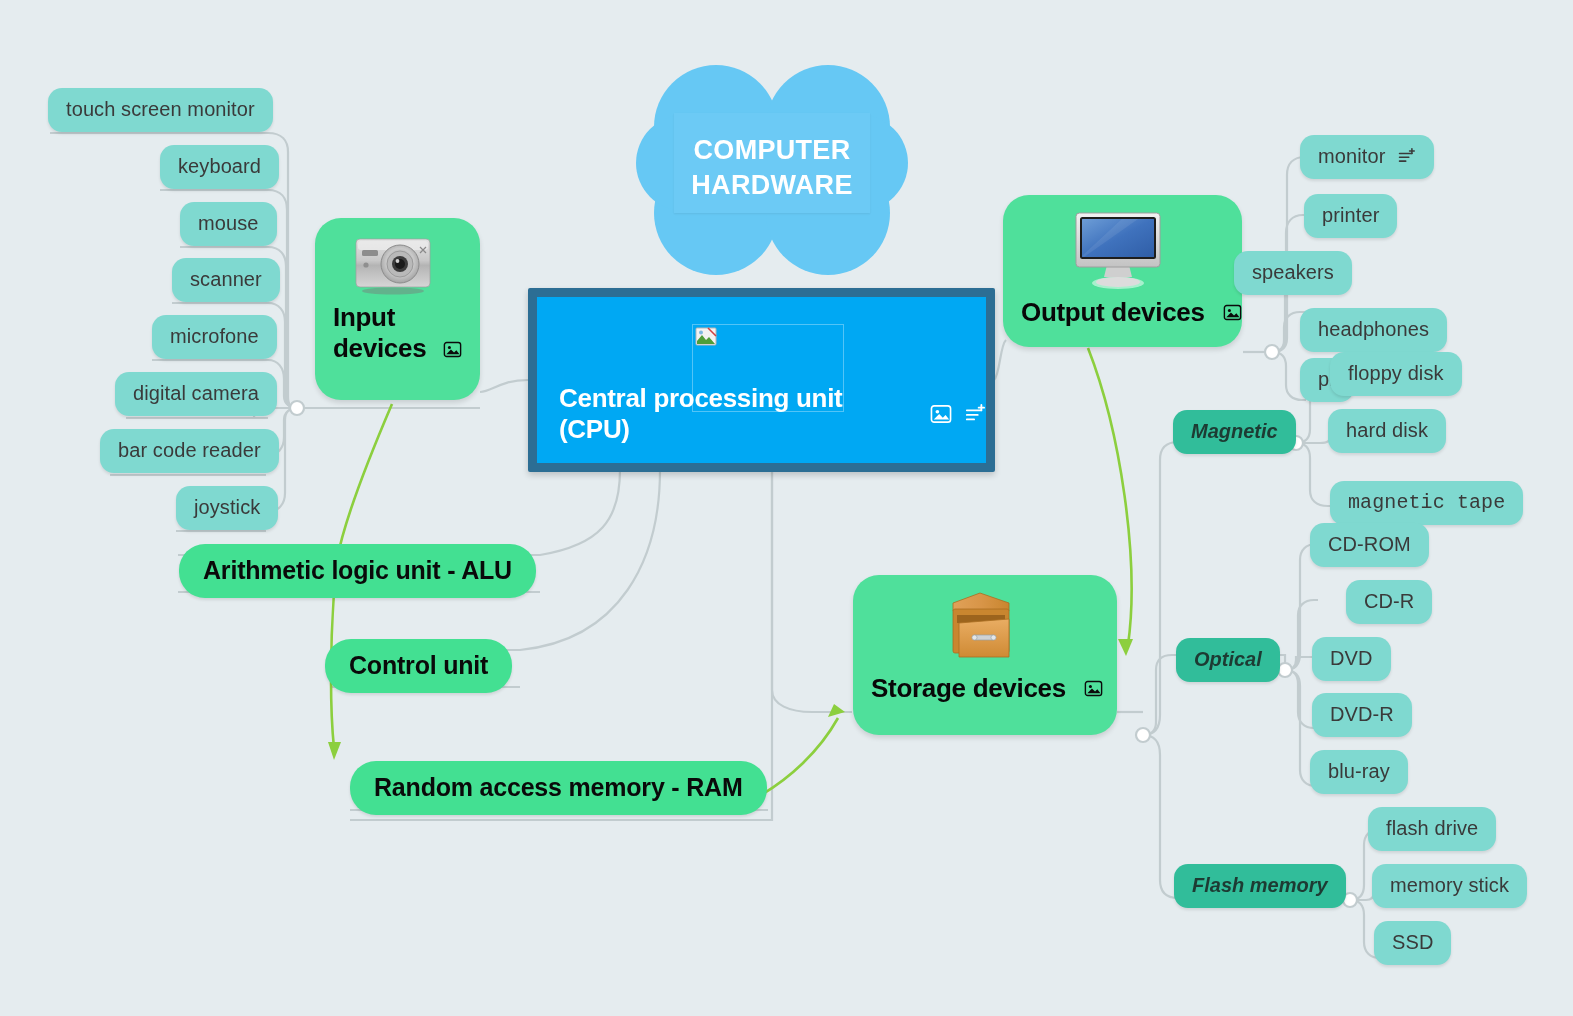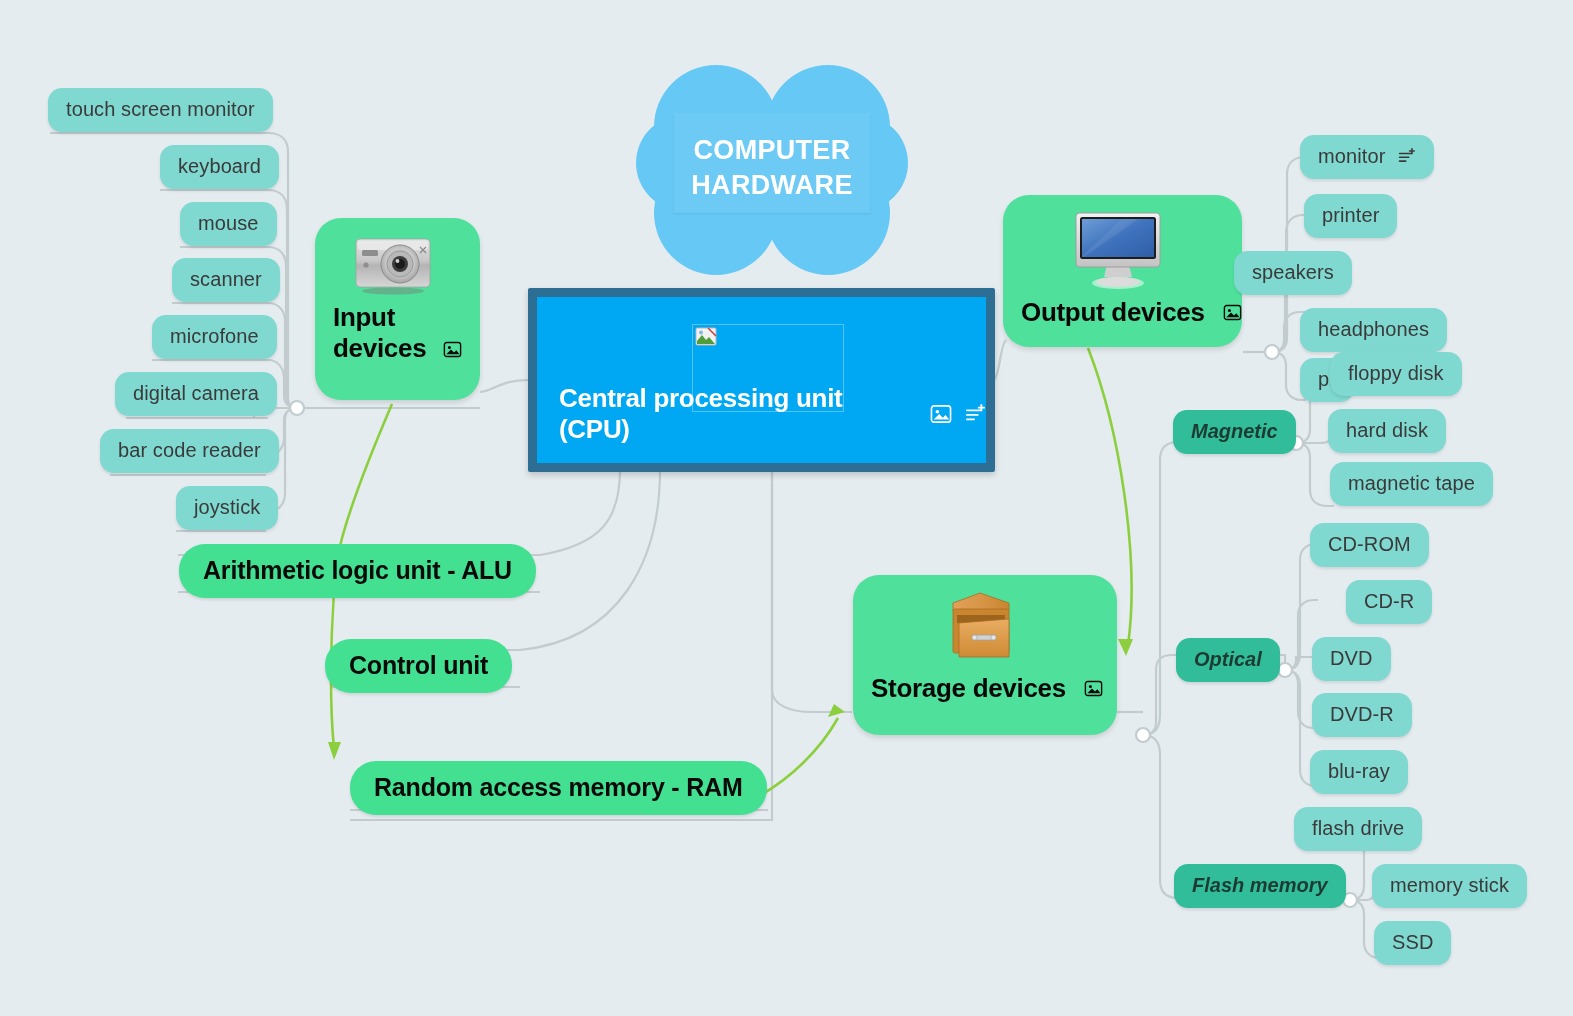--- a/index.html
+++ b/index.html
@@ -473,41 +473,41 @@
   <div class="node cat" style="left:1174px; top:864px;">
     <span class="lbl">Flash memory</span>
     </div>
 
   <div class="node leaf" style="left:1330px; top:352px;">
     <span class="lbl">floppy disk</span>
     </div>
   <div class="node leaf" style="left:1328px; top:409px;">
     <span class="lbl">hard disk</span>
     </div>
-  <div class="node leaf" style="left:1330px; top:462px;">
+  <div class="node leaf" style="left:1330px; top:481px;font-family:Liberation Mono, monospace;">
     <span class="lbl">magnetic tape</span>
     </div>
 
   <div class="node leaf" style="left:1310px; top:523px;">
     <span class="lbl">CD-ROM</span>
     </div>
   <div class="node leaf" style="left:1310px; top:580px;margin-left:36px;">
     <span class="lbl">CD-R</span>
     </div>
   <div class="node leaf" style="left:1312px; top:637px;">
     <span class="lbl">DVD</span>
     </div>
   <div class="node leaf" style="left:1312px; top:693px;">
     <span class="lbl">DVD-R</span>
     </div>
   <div class="node leaf" style="left:1310px; top:750px;">
     <span class="lbl">blu-ray</span>
     </div>
 
-  <div class="node leaf" style="left:1294px; top:807px;">
+  <div class="node leaf" style="left:1368px; top:807px;">
     <span class="lbl">flash drive</span>
     </div>
   <div class="node leaf" style="left:1372px; top:864px;">
     <span class="lbl">memory stick</span>
     </div>
   <div class="node leaf" style="left:1374px; top:921px;">
     <span class="lbl">SSD</span>
     </div>
 
 </div>

